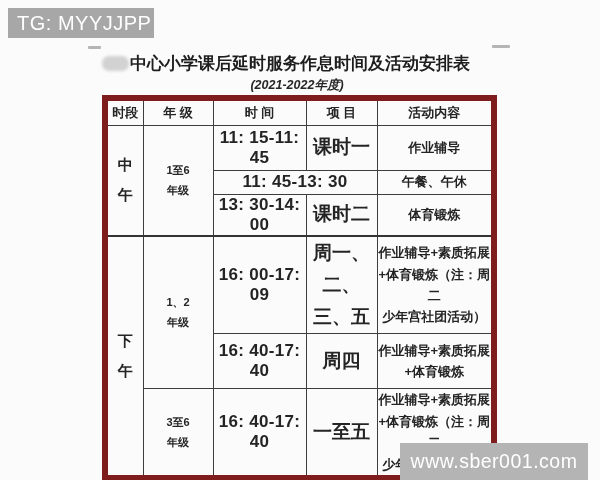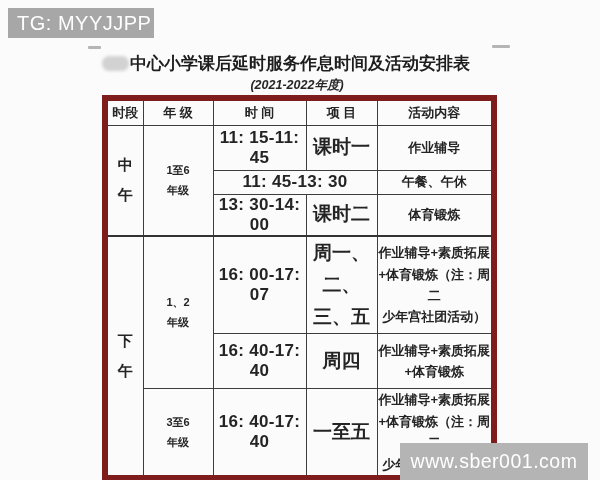--- a/index.html
+++ b/index.html
@@ -147,21 +147,21 @@
       <tr class="r3">
         <td class="time">13: 30-14: 00</td>
         <td class="item">课时二</td>
         <td class="activity">体育锻炼</td>
       </tr>
       <tr class="r4 section-divider">
         <td class="period" rowspan="3">下
 午</td>
         <td class="grade" rowspan="2">1、2
 年级</td>
-        <td class="time">16: 00-17: 07</td>
+        <td class="time">16: 00-17: 09</td>
         <td class="item">周一、二、
 三、五</td>
         <td class="activity">作业辅导+素质拓展
 +体育锻炼（注：周二
 少年宫社团活动）</td>
       </tr>
       <tr class="r5">
         <td class="time">16: 40-17: 40</td>
         <td class="item">周四</td>
         <td class="activity">作业辅导+素质拓展

